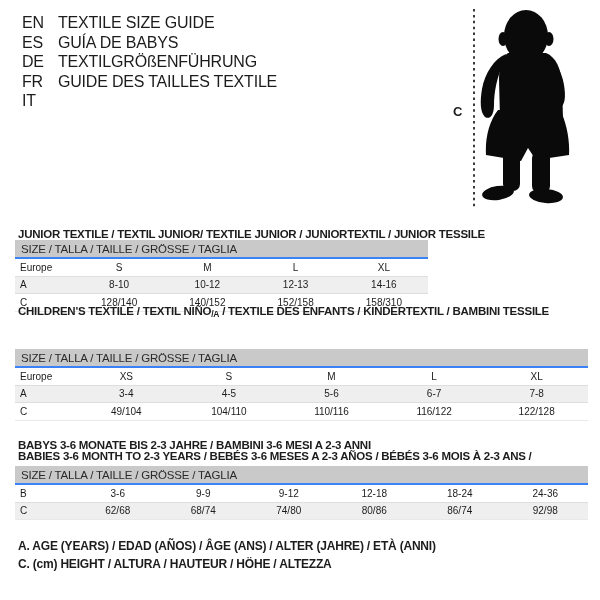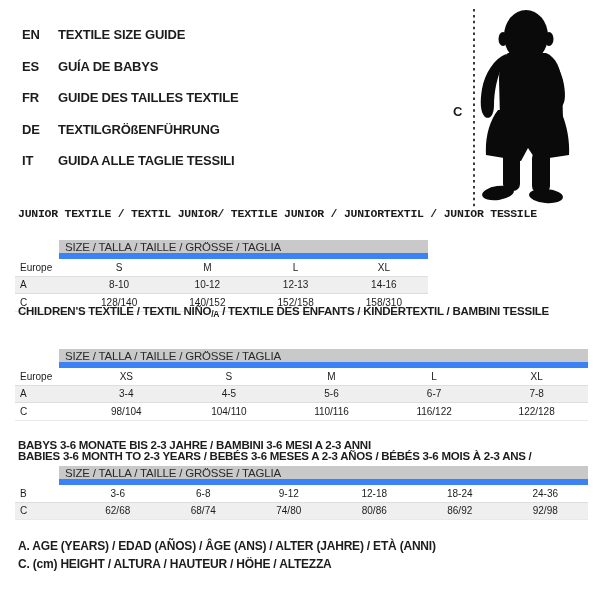--- a/index.html
+++ b/index.html
@@ -2,33 +2,33 @@
 <html><head>
 <meta charset="utf-8">
 <style>
   html,body{margin:0;padding:0;}
   body{
     width:600px;height:600px;position:relative;background:#ffffff;
     font-family:"Liberation Sans", sans-serif;color:#1c1c1c;overflow:hidden;
   }
   
   .langs{position:absolute;top:13px;left:22px;}
-  .lang-row{display:flex;font-size:13px;font-weight:bold;line-height:19.5px;letter-spacing:-0.2px;margin-top:12px;}
+  .lang-row{display:flex;font-size:16px;font-weight:normal;line-height:19.5px;letter-spacing:-0.2px;}
   .lang-code{width:36px;}
   
   .figure-wrap{position:absolute;top:5px;left:470px;width:126px;height:206px;}
   .height-label{position:absolute;top:104px;left:453px;font-size:13px;font-weight:bold;}
   
   .sec-title{position:absolute;left:18px;font-size:11.5px;font-weight:bold;letter-spacing:-0.25px;white-space:nowrap;}
   .subsc{font-size:8.5px;vertical-align:-2px;}
   
   .size-table{position:absolute;left:15px;}
   .size-head{
-    height:19px;box-sizing:border-box;background:#c9c9c9;border-bottom:6px solid #3b82f6;
-    display:flex;align-items:center;padding-left:6px;font-size:11.5px;color:#2a2a2a;letter-spacing:-0.2px;margin-left:44px;
+    height:19px;box-sizing:border-box;background:#c9c9c9;border-bottom:2px solid #3b82f6;
+    display:flex;align-items:center;padding-left:6px;font-size:11.5px;color:#2a2a2a;letter-spacing:-0.2px;
   }
   .trow{display:flex;align-items:center;height:17.5px;box-sizing:border-box;font-size:10px;border-bottom:1px solid #dedede;}
   .trow:last-child{border-bottom:1px solid #e9e9e9;}
   .trow .c0{width:55px;padding-left:5px;}
   .trow .c{flex:1;text-align:center;}
   .alt{background:#efefef;}
   
   .notes{position:absolute;top:538px;left:18px;}
   .note-line{font-size:12px;font-weight:bold;line-height:17.5px;letter-spacing:-0.2px;white-space:nowrap;}
 </style>
@@ -38,30 +38,29 @@
 <div class="langs">
   <div class="lang-row">
     <span class="lang-code">EN</span>
     <span>TEXTILE SIZE GUIDE</span>
   </div>
   <div class="lang-row">
     <span class="lang-code">ES</span>
     <span>GUÍA DE BABYS</span>
   </div>
   <div class="lang-row">
+    <span class="lang-code">DE</span>
+    <span>TEXTILGRÖßENFÜHRUNG</span>
+  </div>
+  <div class="lang-row">
     <span class="lang-code">FR</span>
     <span>GUIDE DES TAILLES TEXTILE</span>
   </div>
   <div class="lang-row">
-    <span class="lang-code">DE</span>
-    <span>TEXTILGRÖßENFÜHRUNG</span>
-  </div>
-  <div class="lang-row">
     <span class="lang-code">IT</span>
-    <span>GUIDA ALLE TAGLIE TESSILI</span>
   </div>
 </div>
 
 <div class="height-label">C</div>
 
 <div class="figure-wrap">
   <svg width="126" height="206" viewBox="0 0 126 206">
     <g fill="#0a0a0a">
 
       <ellipse cx="56" cy="31" rx="22" ry="26"></ellipse>
@@ -80,21 +79,21 @@
       <rect x="62" y="146" width="18" height="42" rx="7"></rect>
 
       <ellipse cx="28" cy="188" rx="16" ry="7" transform="rotate(-8 28 188)"></ellipse>
       <ellipse cx="76" cy="191" rx="17" ry="7" transform="rotate(5 76 191)"></ellipse>
     </g>
 
     <line x1="4" y1="4" x2="4" y2="204" stroke="#3a3a3a" stroke-width="2" stroke-dasharray="2.5 3.4"></line>
   </svg>
 </div>
 
-<div class="sec-title" style="top:207px;font-family:Liberation Mono, monospace;">JUNIOR TEXTILE / TEXTIL JUNIOR/ TEXTILE JUNIOR / JUNIORTEXTIL / JUNIOR TESSILE</div>
+<div class="sec-title" style="top:228px;">JUNIOR TEXTILE / TEXTIL JUNIOR/ TEXTILE JUNIOR / JUNIORTEXTIL / JUNIOR TESSILE</div>
 
 <div class="size-table" style="top:240px;width:413px;">
   <div class="size-head">SIZE / TALLA / TAILLE / GRÖSSE / TAGLIA</div>
   <div class="trow">
     <span class="c0">Europe</span>
     <span class="c">S</span>
     <span class="c">M</span>
     <span class="c">L</span>
     <span class="c">XL</span>
   </div>
@@ -131,49 +130,49 @@
   <div class="trow alt">
     <span class="c0">A</span>
     <span class="c">3-4</span>
     <span class="c">4-5</span>
     <span class="c">5-6</span>
     <span class="c">6-7</span>
     <span class="c">7-8</span>
   </div>
   <div class="trow">
     <span class="c0">C</span>
-    <span class="c">98/104</span>
+    <span class="c">49/104</span>
     <span class="c">104/110</span>
     <span class="c">110/116</span>
     <span class="c">116/122</span>
     <span class="c">122/128</span>
   </div>
 </div>
 
 <div class="sec-title" style="top:424px;margin-top:26px;">BABIES 3-6 MONTH TO 2-3 YEARS / BEBÉS 3-6 MESES A 2-3 AÑOS / BÉBÉS 3-6 MOIS À 2-3 ANS /</div>
 <div class="sec-title" style="top:439px;">BABYS 3-6 MONATE BIS 2-3 JAHRE / BAMBINI 3-6 MESI A 2-3 ANNI</div>
 
 <div class="size-table" style="top:466px;width:573px;">
   <div class="size-head">SIZE / TALLA / TAILLE / GRÖSSE / TAGLIA</div>
   <div class="trow">
     <span class="c0">B</span>
     <span class="c">3-6</span>
-    <span class="c">6-8</span>
+    <span class="c">9-9</span>
     <span class="c">9-12</span>
     <span class="c">12-18</span>
     <span class="c">18-24</span>
     <span class="c">24-36</span>
   </div>
   <div class="trow alt">
     <span class="c0">C</span>
     <span class="c">62/68</span>
     <span class="c">68/74</span>
     <span class="c">74/80</span>
     <span class="c">80/86</span>
-    <span class="c">86/92</span>
+    <span class="c">86/74</span>
     <span class="c">92/98</span>
   </div>
 </div>
 
 <div class="notes">
   <div class="note-line">A. AGE (YEARS) / EDAD (AÑOS) / ÂGE (ANS) / ALTER (JAHRE) / ETÀ (ANNI)</div>
   <div class="note-line">C. (cm) HEIGHT / ALTURA / HAUTEUR / HÖHE / ALTEZZA</div>
 </div>
 
 </body></html>

